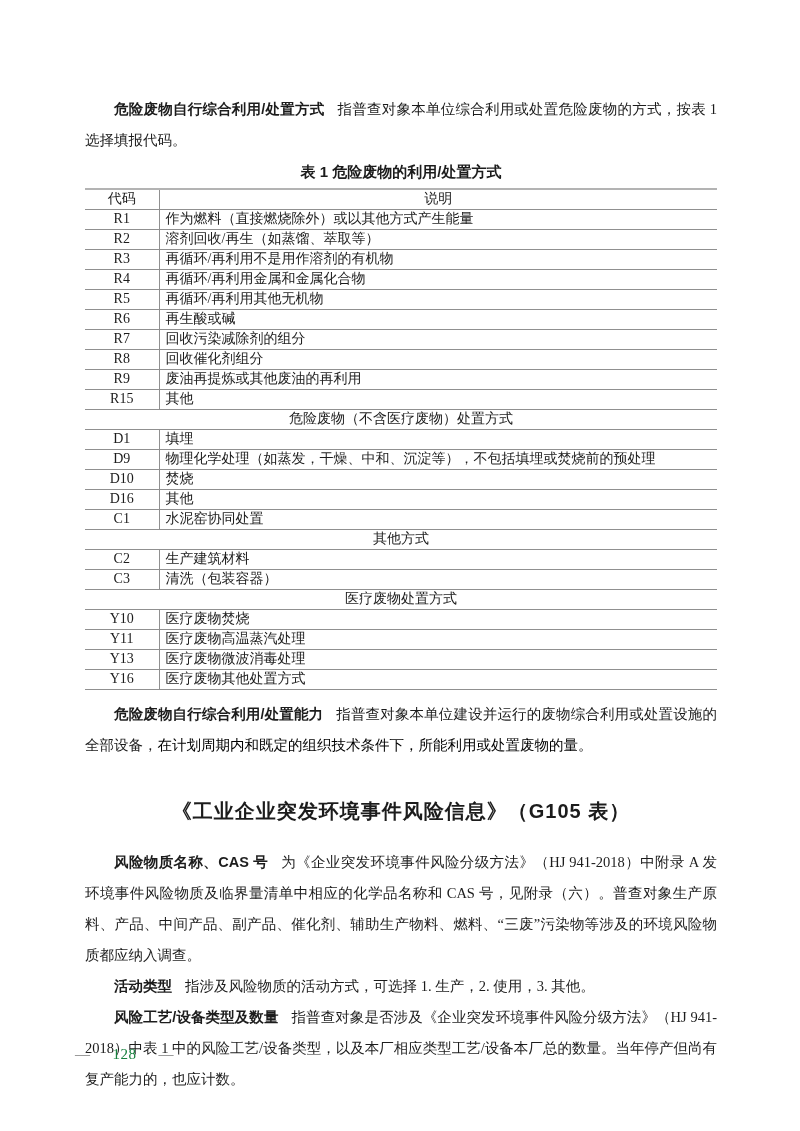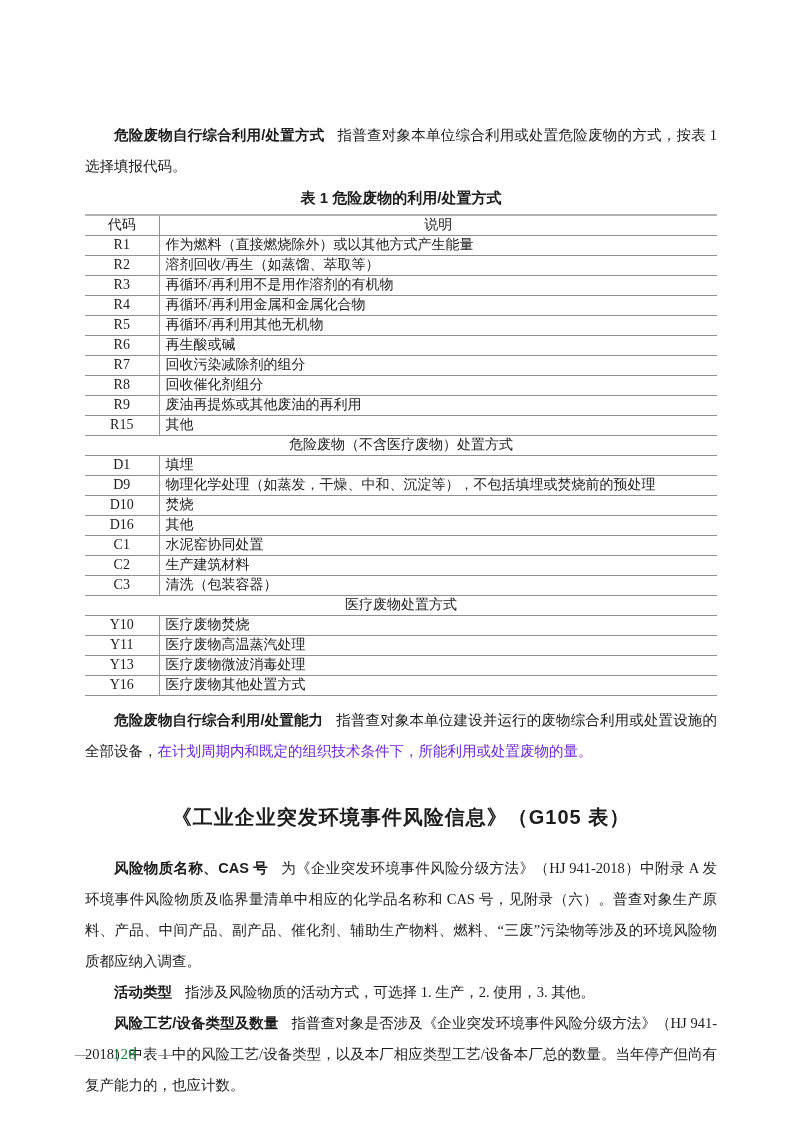--- a/index.html
+++ b/index.html
@@ -8,34 +8,34 @@
     width: 800px; height: 1131px;
     position: relative;
     font-family: "Liberation Serif", "DejaVu Serif", serif;
     color: #1c1c1c;
     overflow: hidden;
   }
   .page {
     position: absolute;
     left: 85px; top: 0;
     width: 632px; height: 821px;
-    padding-top: 120px;
+    padding-top: 94px;
   }
   p.para {
     font-size: 14.5px;
     line-height: 31px;
     text-align: justify;
     text-indent: 2em;
   }
   .term {
     font-family: "Liberation Sans", "DejaVu Sans", sans-serif;
     font-weight: bold;
     padding-right: 0.9em;
   }
-  .gray-text { color: #6d28d9; }
+  .gray-text { color: #000000; }
 
   .table-title {
     font-family: "Liberation Sans", "DejaVu Sans", sans-serif;
     font-weight: bold;
     font-size: 15px;
     text-align: center;
     margin-top: 7px;
     margin-bottom: 6px;
   }
   table.code-table {
@@ -152,20 +152,23 @@
         </tr>
         <tr>
           <td class="code">D16</td>
           <td class="desc">其他</td>
         </tr>
         <tr>
           <td class="code">C1</td>
           <td class="desc">水泥窑协同处置</td>
         </tr>
         <tr>
+          <td colspan="2" class="section">其他方式</td>
+        </tr>
+        <tr>
           <td class="code">C2</td>
           <td class="desc">生产建筑材料</td>
         </tr>
         <tr>
           <td class="code">C3</td>
           <td class="desc">清洗（包装容器）</td>
         </tr>
         <tr>
           <td colspan="2" class="section">医疗废物处置方式</td>
         </tr>

